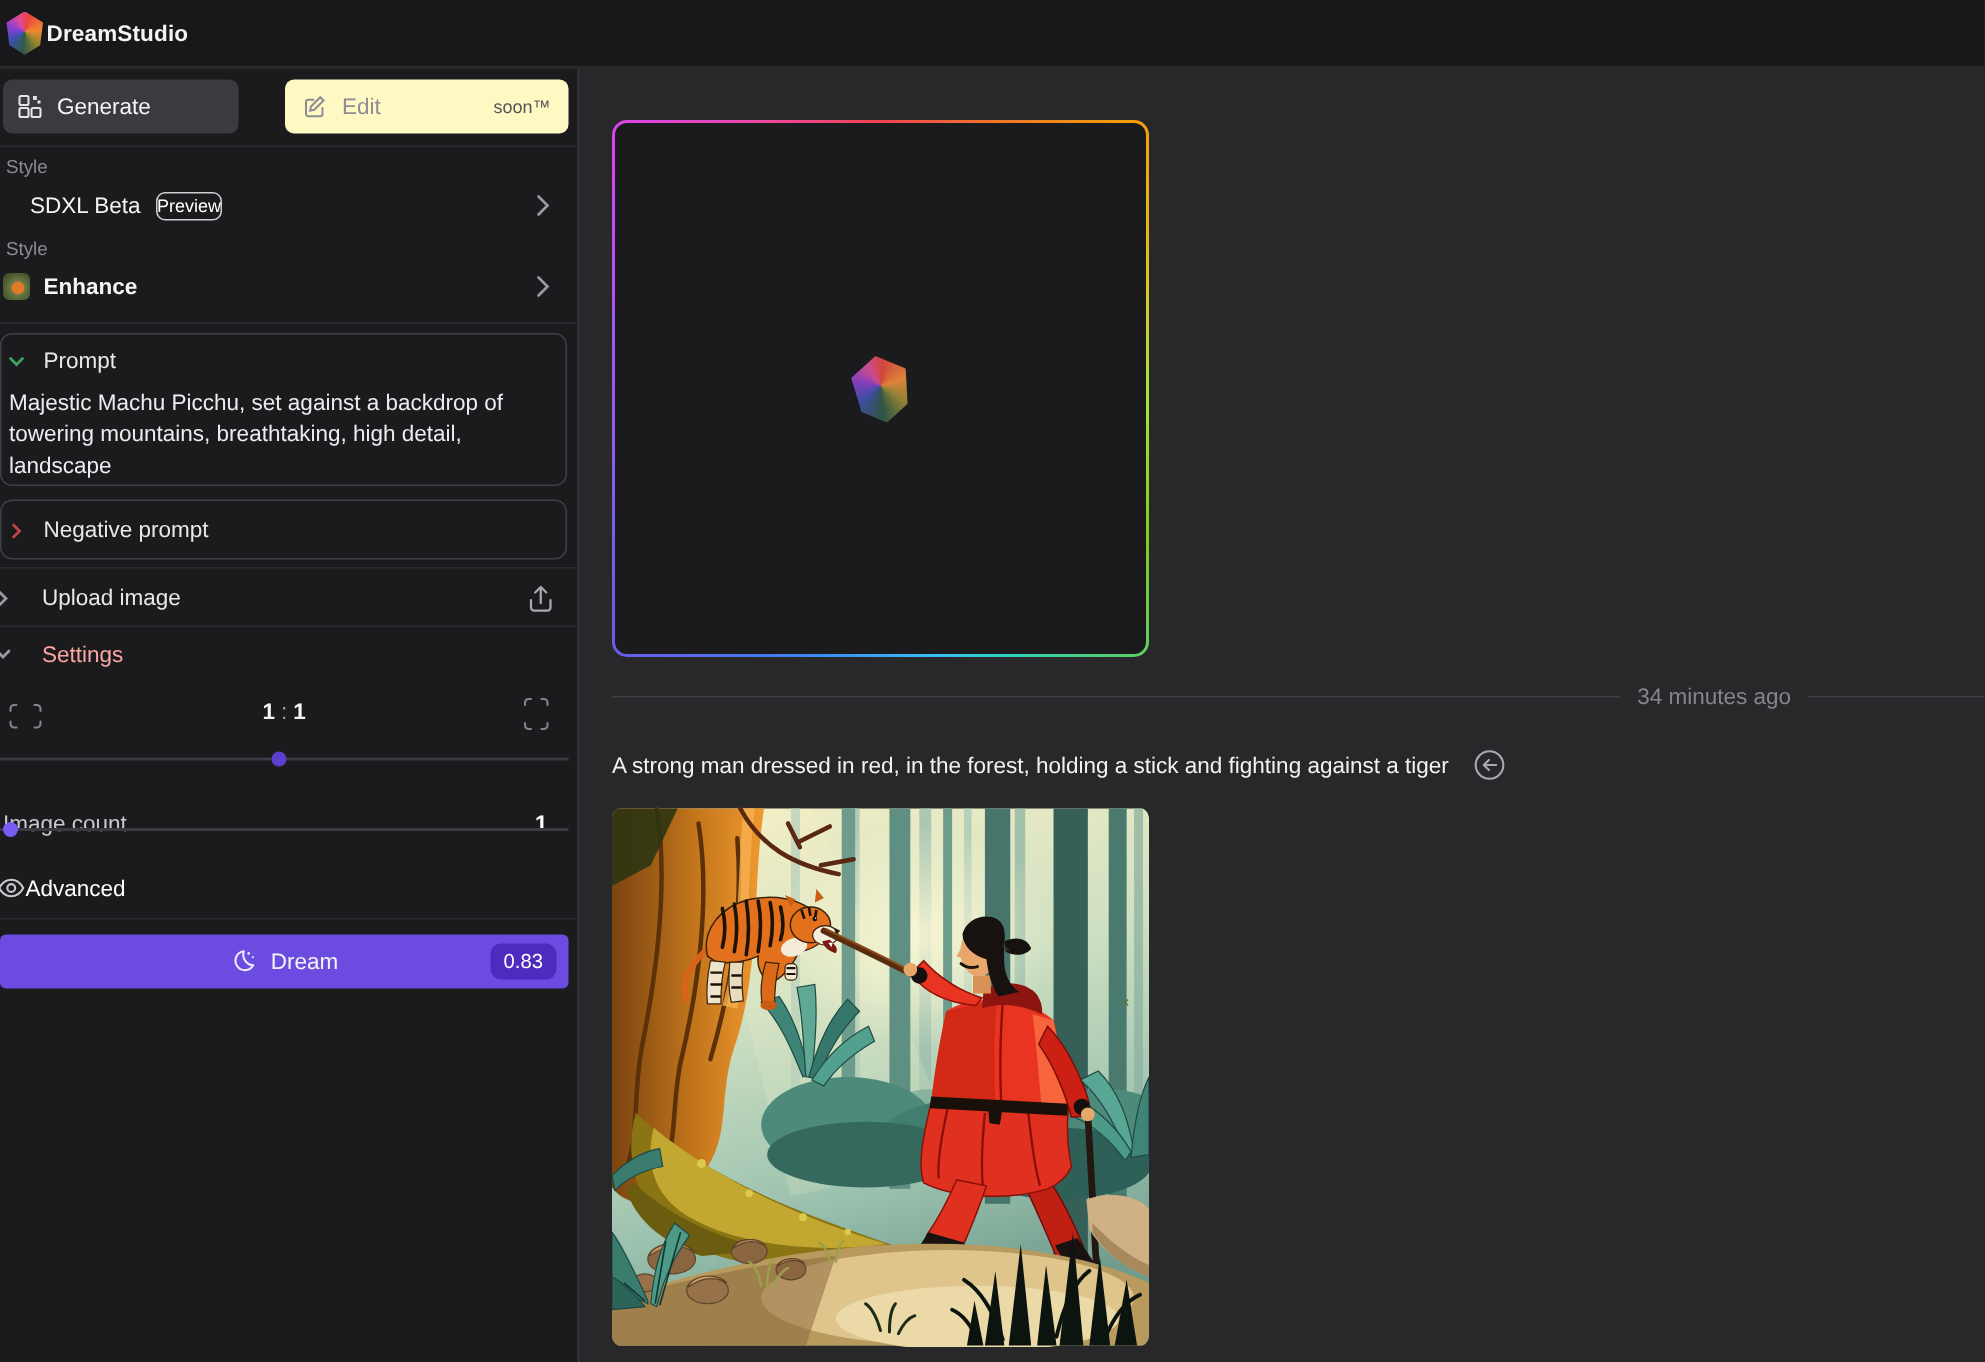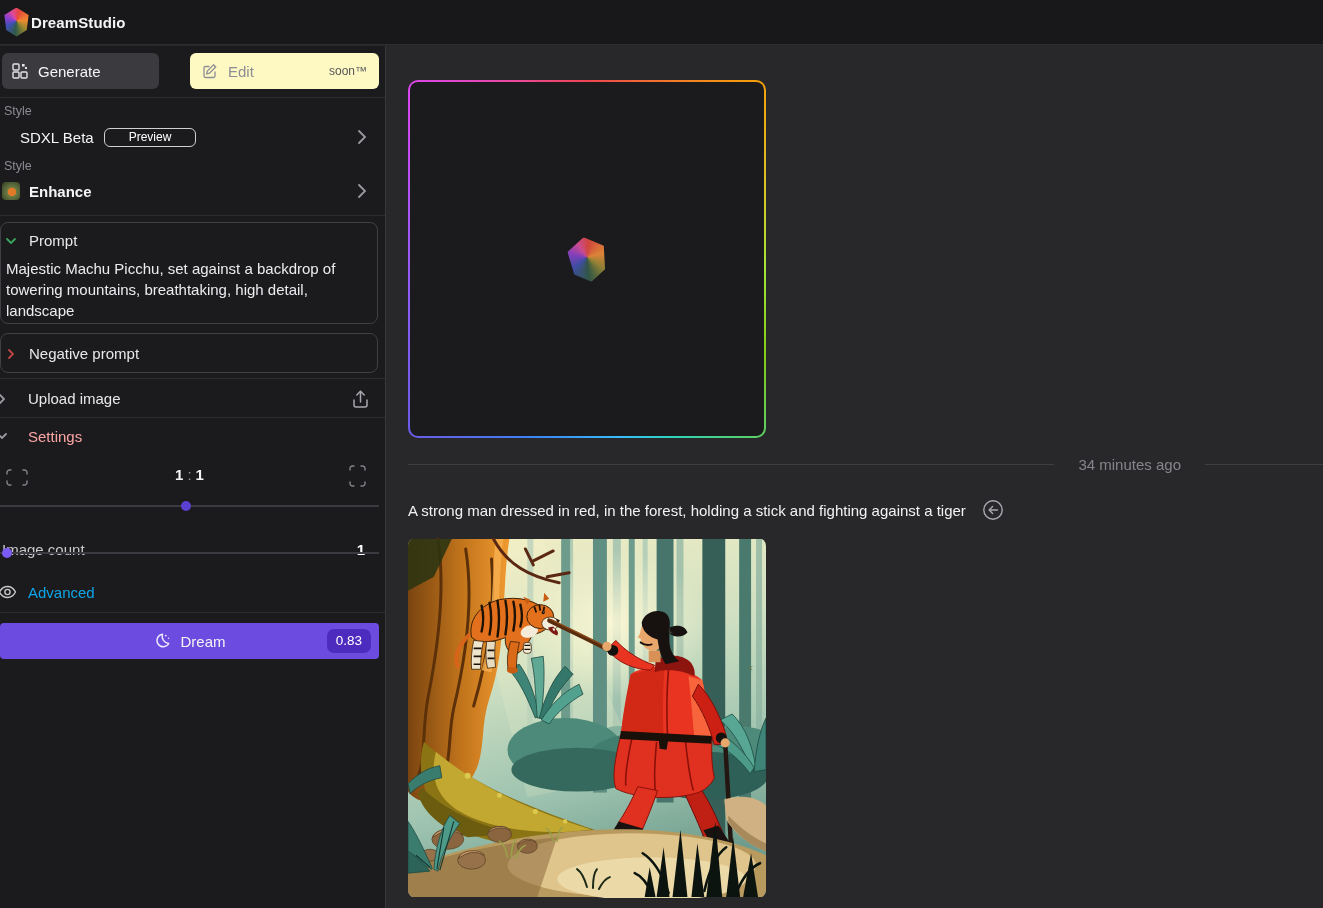--- a/index.html
+++ b/index.html
@@ -19,21 +19,21 @@
   .sidebar{position:absolute;top:46px;left:0;width:386px;height:862px;background:#1b1b1d;
            border-right:1px solid #38383c;overflow:hidden}
   .s-divider{position:absolute;left:0;width:386px;height:1px;background:#2c2c30}
   .tab{position:absolute;top:7px;height:36px;border-radius:6px;display:flex;align-items:center;gap:10px;cursor:pointer}
   .tab-generate{left:2px;width:157px;background:#3a3a3f;padding-left:10px}
   .tab-edit{left:190px;width:189px;background:#fef9c3;padding:0 12px;color:#8d8d95}
   .tab-edit .soon{margin-left:auto;color:#55555b;font-size:12px}
   .s-label{position:absolute;left:4px;font-size:12.5px;color:#8a8a93}
   .s-row{position:absolute;left:0;width:379px;display:flex;align-items:center}
   .chev-right-lg{position:absolute;right:12px;color:#9a9aa2}
-  .preview-badge{margin-left:10px;border:1px solid #cfcfd4;border-radius:6px;padding:1px 24px 2px;font-size:12px;color:#fff}
+  .preview-badge{margin-left:10px;border:1px solid #cfcfd4;border-radius:6px;padding:1px 0 2px;font-size:12px;color:#fff}
   .style-thumb{width:18px;height:18px;border-radius:4px;margin-right:9px;
      background:radial-gradient(circle at 55% 55%,#e07a28 0 28%,#6a7a44 33%,#4a5a32 70%,#2e3a20 100%)}
   .card{position:absolute;left:0;width:378px;border:1px solid #3f3f46;border-radius:8px;background:#1b1b1d}
   .card-head{display:flex;align-items:center;padding:9px 0 0 4px}
   .card-head .lbl{margin-left:12px;color:#e8e8ea}
   .prompt-text{padding:9px 6px 0 5px;color:#ececf0;line-height:21px}
   .icon-gap{width:12px;height:12px;flex:none}
   .slider{position:absolute;left:0;width:379px;height:10px}
   .slider .track{position:absolute;top:4px;left:0;width:100%;height:2px;background:#3a3a40}
   .slider .dot{position:absolute;top:0;width:10px;height:10px;border-radius:50%}
@@ -44,21 +44,21 @@
   .dream-btn{position:absolute;top:577px;left:0;width:379px;height:36px;background:#6c4ce0;border-radius:4px;
              display:flex;align-items:center;justify-content:center;gap:9px;cursor:pointer}
   .dream-price{position:absolute;right:8px;top:6px;height:24px;line-height:24px;padding:0 9px;
                background:#4e2bbf;border-radius:7px;font-size:13.5px;color:#fff}
 
   
   .gen-frame{position:absolute;left:408px;top:80px;width:358px;height:358px;padding:2px;border-radius:10px;
      background:conic-gradient(from 0deg,#ef4452,#f59e0b 12%,#d8c525 19%,#a3e635 26%,#84cc16 33%,#2dd4bf 43%,#38bdf8 47%,#3b82f6 55%,#6d5ae8 63%,#8b5cf6 71%,#a855f7 79%,#d946ef 87%,#ec4899 94%,#ef4452)}
   .gen-inner{width:100%;height:100%;border-radius:8px;background:#1b1b1e;display:flex;align-items:center;justify-content:center}
   .spinner{width:41px;height:45px;transform:rotate(-10deg);filter:blur(.5px) saturate(.9);opacity:.95}
-  .history-divider{position:absolute;left:408px;right:0;top:456px;height:16px;display:flex;align-items:center;gap:24px}
+  .history-divider{position:absolute;left:408px;right:0;top:456px;height:16px;display:flex;align-items:center;gap:11px}
   .hline{flex:1;height:1px;background:#3e3e42}
   .hline-right{flex:0 0 118px}
   .timestamp{color:#85858c;white-space:nowrap}
   .history-prompt-row{position:absolute;left:408px;top:499px;display:flex;align-items:center;gap:16px}
   .history-prompt-row .ptxt{color:#f2f2f4;font-weight:500}
   .reuse-btn{width:22px;height:22px;color:#a8a8b0;cursor:pointer;display:inline-flex}
   .gen-image{position:absolute;left:408px;top:538px;width:358px;height:360px;border-radius:8px;overflow:hidden;cursor:pointer}
   svg{display:block}
 </style>
 </head>
@@ -208,21 +208,21 @@
       <div class="dot" style="left:2px;background:#7a5cf5"></div>
     </div>
 
     <div class="s-row" style="top:534px;height:24px;cursor:pointer">
       <span style="display:inline-flex;margin-left:-2px">
         <svg width="19" height="16" viewBox="0 0 19 16" fill="none" stroke="#c8c8cc" stroke-width="1.4">
           <path d="M1.5 8C3.4 4.4 6.3 2.5 9.5 2.5S15.6 4.4 17.5 8c-1.9 3.6-4.8 5.5-8 5.5S3.4 11.6 1.5 8z"></path>
           <circle cx="9.5" cy="8" r="2.6"></circle>
         </svg>
       </span>
-      <span style="margin-left:11px;color:#0ea5e9">Advanced</span>
+      <span style="color:#ffffff">Advanced</span>
     </div>
 
     <div class="s-divider" style="top:566px"></div>
 
     <div class="dream-btn">
       <span style="display:inline-flex">
         <svg width="18" height="18" viewBox="0 0 18 18" fill="none">
           <path d="M9.5 2.2a6.3 6.3 0 1 0 6.3 9.3A7.2 7.2 0 0 1 9.5 2.2z" stroke="#ece8ff" stroke-width="1.4" stroke-linejoin="round"></path>
           <circle cx="12.8" cy="3.6" r="0.9" fill="#ece8ff"></circle>
             <circle cx="15.6" cy="6.2" r="0.7" fill="#ece8ff"></circle>

